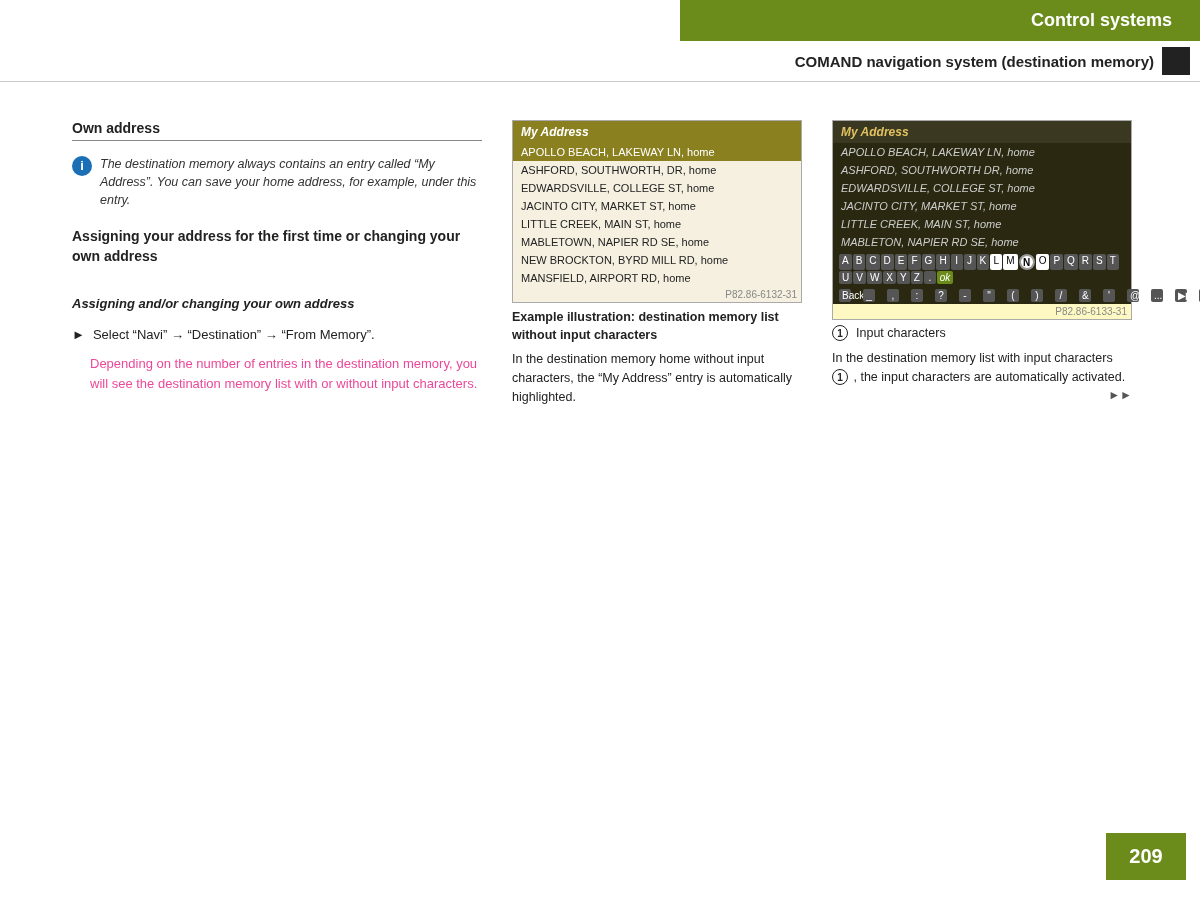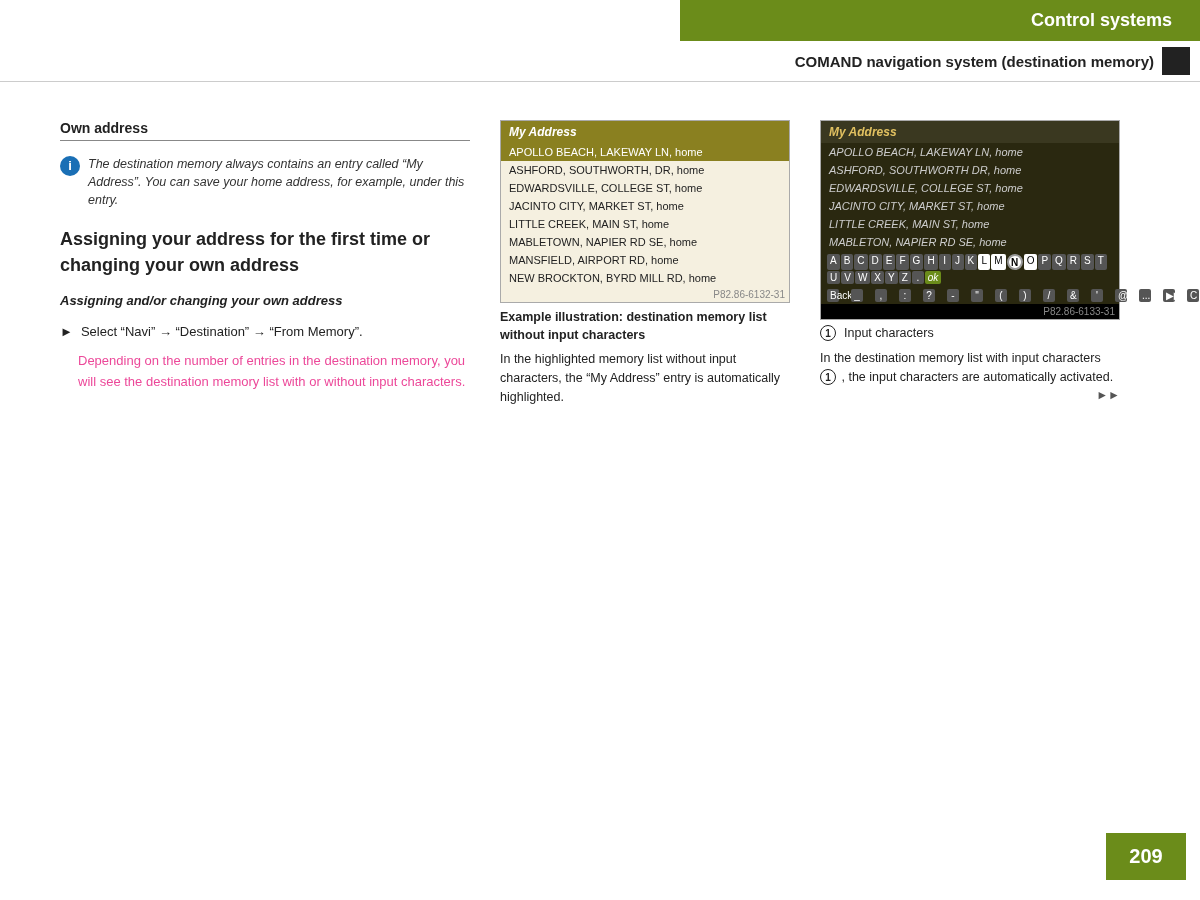--- a/index.html
+++ b/index.html
@@ -51,21 +51,21 @@
       height: 28px;
       background: #222;
       display: inline-block;
       margin-left: 8px;
     }
 
     
     .content {
       position: absolute;
       top: 90px;
-      left: 0; right: 0;
+      left: 12px; right: 0;
       padding: 30px 60px 30px 60px;
       display: flex;
       gap: 30px;
     }
 
     
     .left-col {
       width: 410px;
       flex-shrink: 0;
     }
@@ -98,23 +98,23 @@
       display: flex;
       align-items: center;
       justify-content: center;
       flex-shrink: 0;
       font-style: normal;
       margin-top: 1px;
     }
 
     .section-heading-bold {
       font-weight: bold;
-      font-size: 18px;
+      font-size: 14px;
       line-height: 1.4;
-      margin-bottom: 14px;
+      margin-bottom: 28px;
     }
 
     .section-heading-italic {
       font-style: italic;
       font-weight: bold;
       font-size: 13px;
       line-height: 1.4;
       margin-bottom: 12px;
     }
 
@@ -255,21 +255,21 @@
       font-size: 10px;
       color: #888;
       padding: 2px 4px;
       background: #f5f0e0;
     }
     .photo-code-dark {
       text-align: right;
       font-size: 10px;
       color: #888;
       padding: 2px 4px;
-      background: #000000;
+      background: #fef9c3;
     }
 
     .caption-bold {
       font-weight: bold;
       font-size: 12.5px;
       margin-top: 6px;
       margin-bottom: 6px;
       line-height: 1.4;
     }
 
@@ -357,28 +357,28 @@
 
     <div class="screen-img">
       <div class="screen-header">My Address</div>
       <div class="screen-list">
         <div class="screen-list-item highlighted">APOLLO BEACH, LAKEWAY LN, home</div>
         <div class="screen-list-item">ASHFORD, SOUTHWORTH, DR, home</div>
         <div class="screen-list-item">EDWARDSVILLE, COLLEGE ST, home</div>
         <div class="screen-list-item">JACINTO CITY, MARKET ST, home</div>
         <div class="screen-list-item">LITTLE CREEK, MAIN ST, home</div>
         <div class="screen-list-item">MABLETOWN, NAPIER RD SE, home</div>
+        <div class="screen-list-item">NEW BROCKTON, BYRD MILL RD, home</div>
         <div class="screen-list-item">MANSFIELD, AIRPORT RD, home</div>
-        <div class="screen-list-item">NEW BROCKTON, BYRD MILL RD, home</div>
       </div>
       <div class="photo-code">P82.86-6132-31</div>
     </div>
 
     <div class="caption-bold">Example illustration: destination memory list without input characters</div>
-    <div class="caption-para">In the highlighted memory list without input characters, the “My Address” entry is automatically highlighted.</div>
+    <div class="caption-para">In the destination memory home without input characters, the “My Address” entry is automatically highlighted.</div>
 
   </div>
 
   <div class="right-col">
 
     <div class="screen-img">
       <div class="screen-header-dark">My Address</div>
       <div class="screen-list-dark">
         <div class="screen-list-item-dark">APOLLO BEACH, LAKEWAY LN, home</div>
         <div class="screen-list-item-dark">ASHFORD, SOUTHWORTH DR, home</div>

